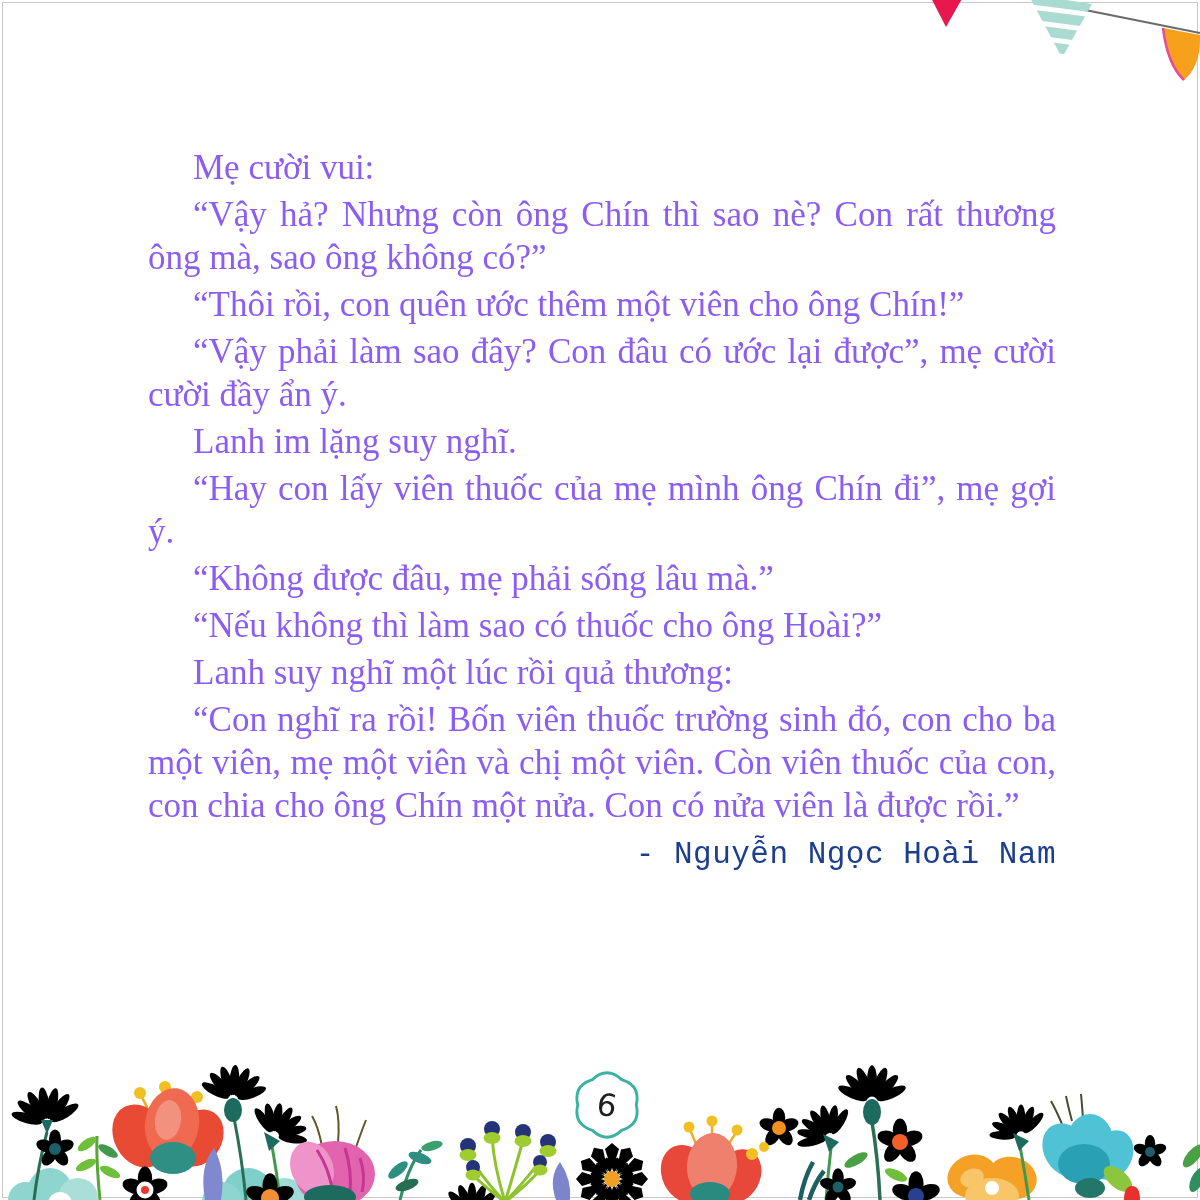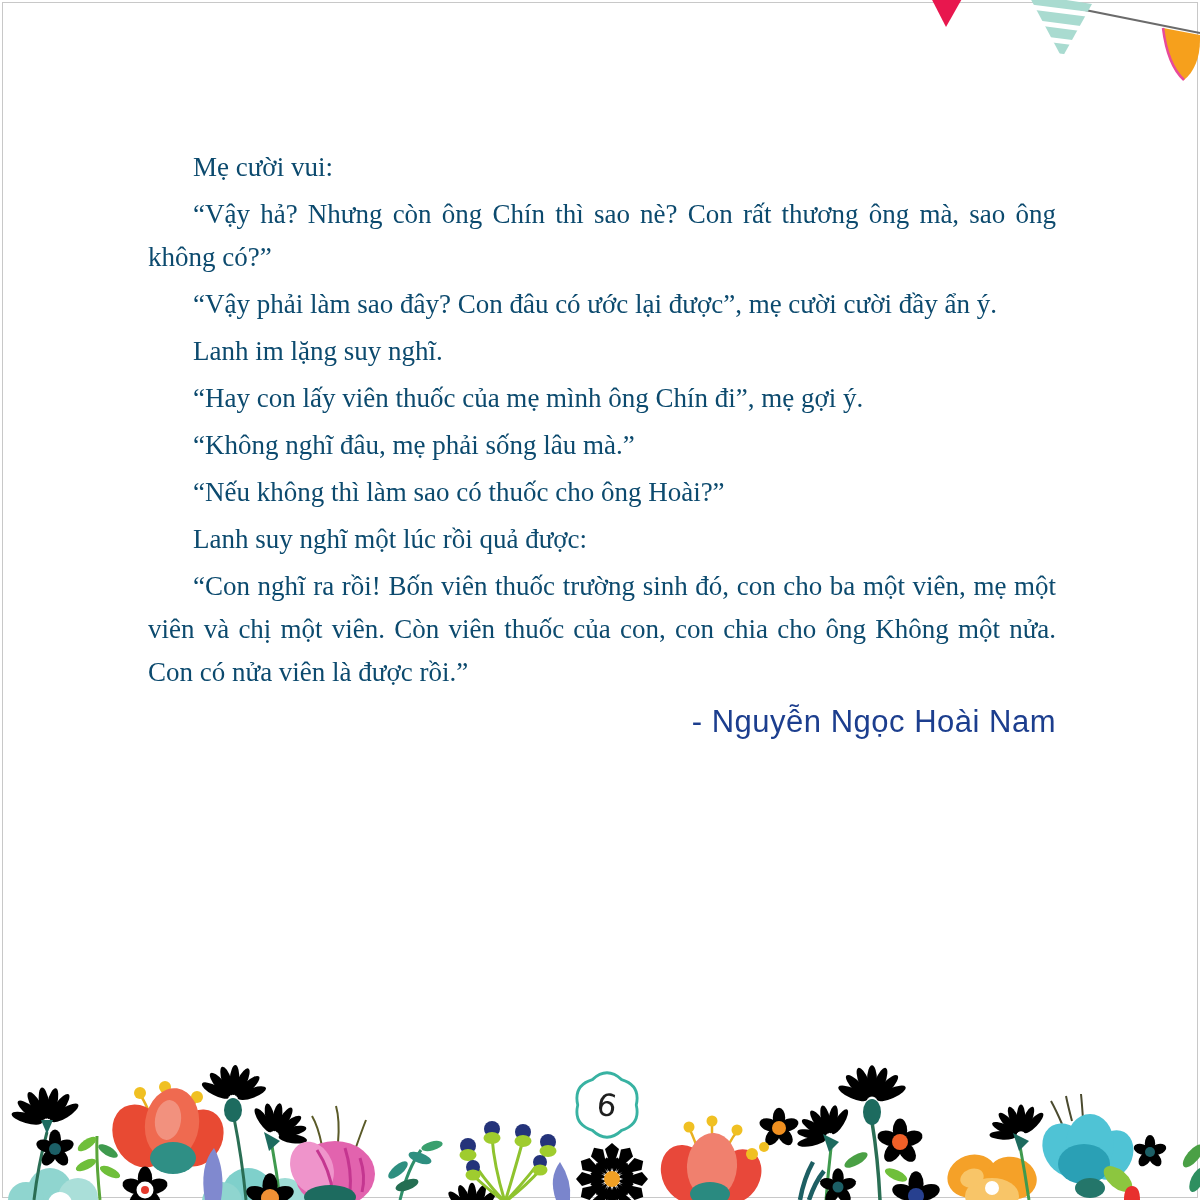--- a/index.html
+++ b/index.html
@@ -1,21 +1,21 @@
 <!DOCTYPE html>
 <html><head>
 <meta charset="utf-8">
 <style>
   html,body{margin:0;padding:0;width:1200px;height:1200px;background:#ffffff;overflow:hidden;}
   body{position:relative;font-family:"Liberation Serif",serif;}
   .page-frame{position:absolute;inset:2px;border:1px solid #c8c8c8;pointer-events:none;}
   .text-block{position:absolute;left:148px;top:146px;width:908px;}
-  .text-block p{margin:0 0 4px 0;font-size:27px;line-height:43px;color:#0c4a6e;
+  .text-block p{margin:0 0 4px 0;font-size:35px;line-height:43px;color:#8b5cf6;
                 text-align:justify;text-indent:45px;}
-  .signature{margin-top:10px;text-align:right;font-family:Liberation Sans, sans-serif;
+  .signature{margin-top:10px;text-align:right;font-family:Liberation Mono, monospace;
              font-size:31px;font-weight:500;color:#1c3e8e;letter-spacing:0.5px;}
   .bunting{position:absolute;top:0;right:0;width:320px;height:92px;}
   .flowers{position:absolute;left:0;bottom:0;width:1200px;height:162px;}
   .badge{position:absolute;left:568px;top:1066px;width:78px;height:78px;}
   .badge svg{position:absolute;inset:0;}
   .badge .num{position:absolute;inset:0;display:flex;align-items:center;justify-content:center;
               font-family:"DejaVu Sans",sans-serif;font-size:31px;color:#1f1f1f;transform:rotate(10deg);}
 </style>
 </head>
 <body>
@@ -39,27 +39,28 @@
       <rect x="1014" y="54" width="90" height="8"></rect>
     </g>
   </g>
   <path d="M1163,28 C1166,52 1173,70 1184,80 C1194,72 1200,58 1200,40 L1200,35 Z" fill="#f6a01c"></path>
   <path d="M1163,28 C1166,52 1173,70 1184,80" stroke="#e84a9a" stroke-width="2.5" fill="none"></path>
 </svg>
 
 <div class="text-block">
   <p>Mẹ cười vui:</p>
   <p>“Vậy hả? Nhưng còn ông Chín thì sao nè? Con rất thương ông mà, sao ông không có?”</p>
+  <p>“Thôi rồi, con quên ước thêm một viên cho ông Chín!”</p>
   <p>“Vậy phải làm sao đây? Con đâu có ước lại được”, mẹ cười cười đầy ẩn ý.</p>
   <p>Lanh im lặng suy nghĩ.</p>
   <p>“Hay con lấy viên thuốc của mẹ mình ông Chín đi”, mẹ gợi ý.</p>
-  <p>“Không nghĩ đâu, mẹ phải sống lâu mà.”</p>
+  <p>“Không được đâu, mẹ phải sống lâu mà.”</p>
   <p>“Nếu không thì làm sao có thuốc cho ông Hoài?”</p>
-  <p>Lanh suy nghĩ một lúc rồi quả được:</p>
-  <p>“Con nghĩ ra rồi! Bốn viên thuốc trường sinh đó, con cho ba một viên, mẹ một viên và chị một viên. Còn viên thuốc của con, con chia cho ông Không một nửa. Con có nửa viên là được rồi.”</p>
+  <p>Lanh suy nghĩ một lúc rồi quả thương:</p>
+  <p>“Con nghĩ ra rồi! Bốn viên thuốc trường sinh đó, con cho ba một viên, mẹ một viên và chị một viên. Còn viên thuốc của con, con chia cho ông Chín một nửa. Con có nửa viên là được rồi.”</p>
   <div class="signature">- Nguyễn Ngọc Hoài Nam</div>
 </div>
 
 <div class="badge">
   <svg viewBox="0 0 72 72">
     <path d="M63,36 Q67.2,54 49.5,59.4 Q36,72 22.5,59.4 Q4.8,54 9,36 Q4.8,18 22.5,12.6 Q36,0 49.5,12.6 Q67.2,18 63,36 Z" fill="#ffffff" stroke="#38b2a2" stroke-width="2.6"></path>
   </svg>
   <div class="num">6</div>
 </div>
 

